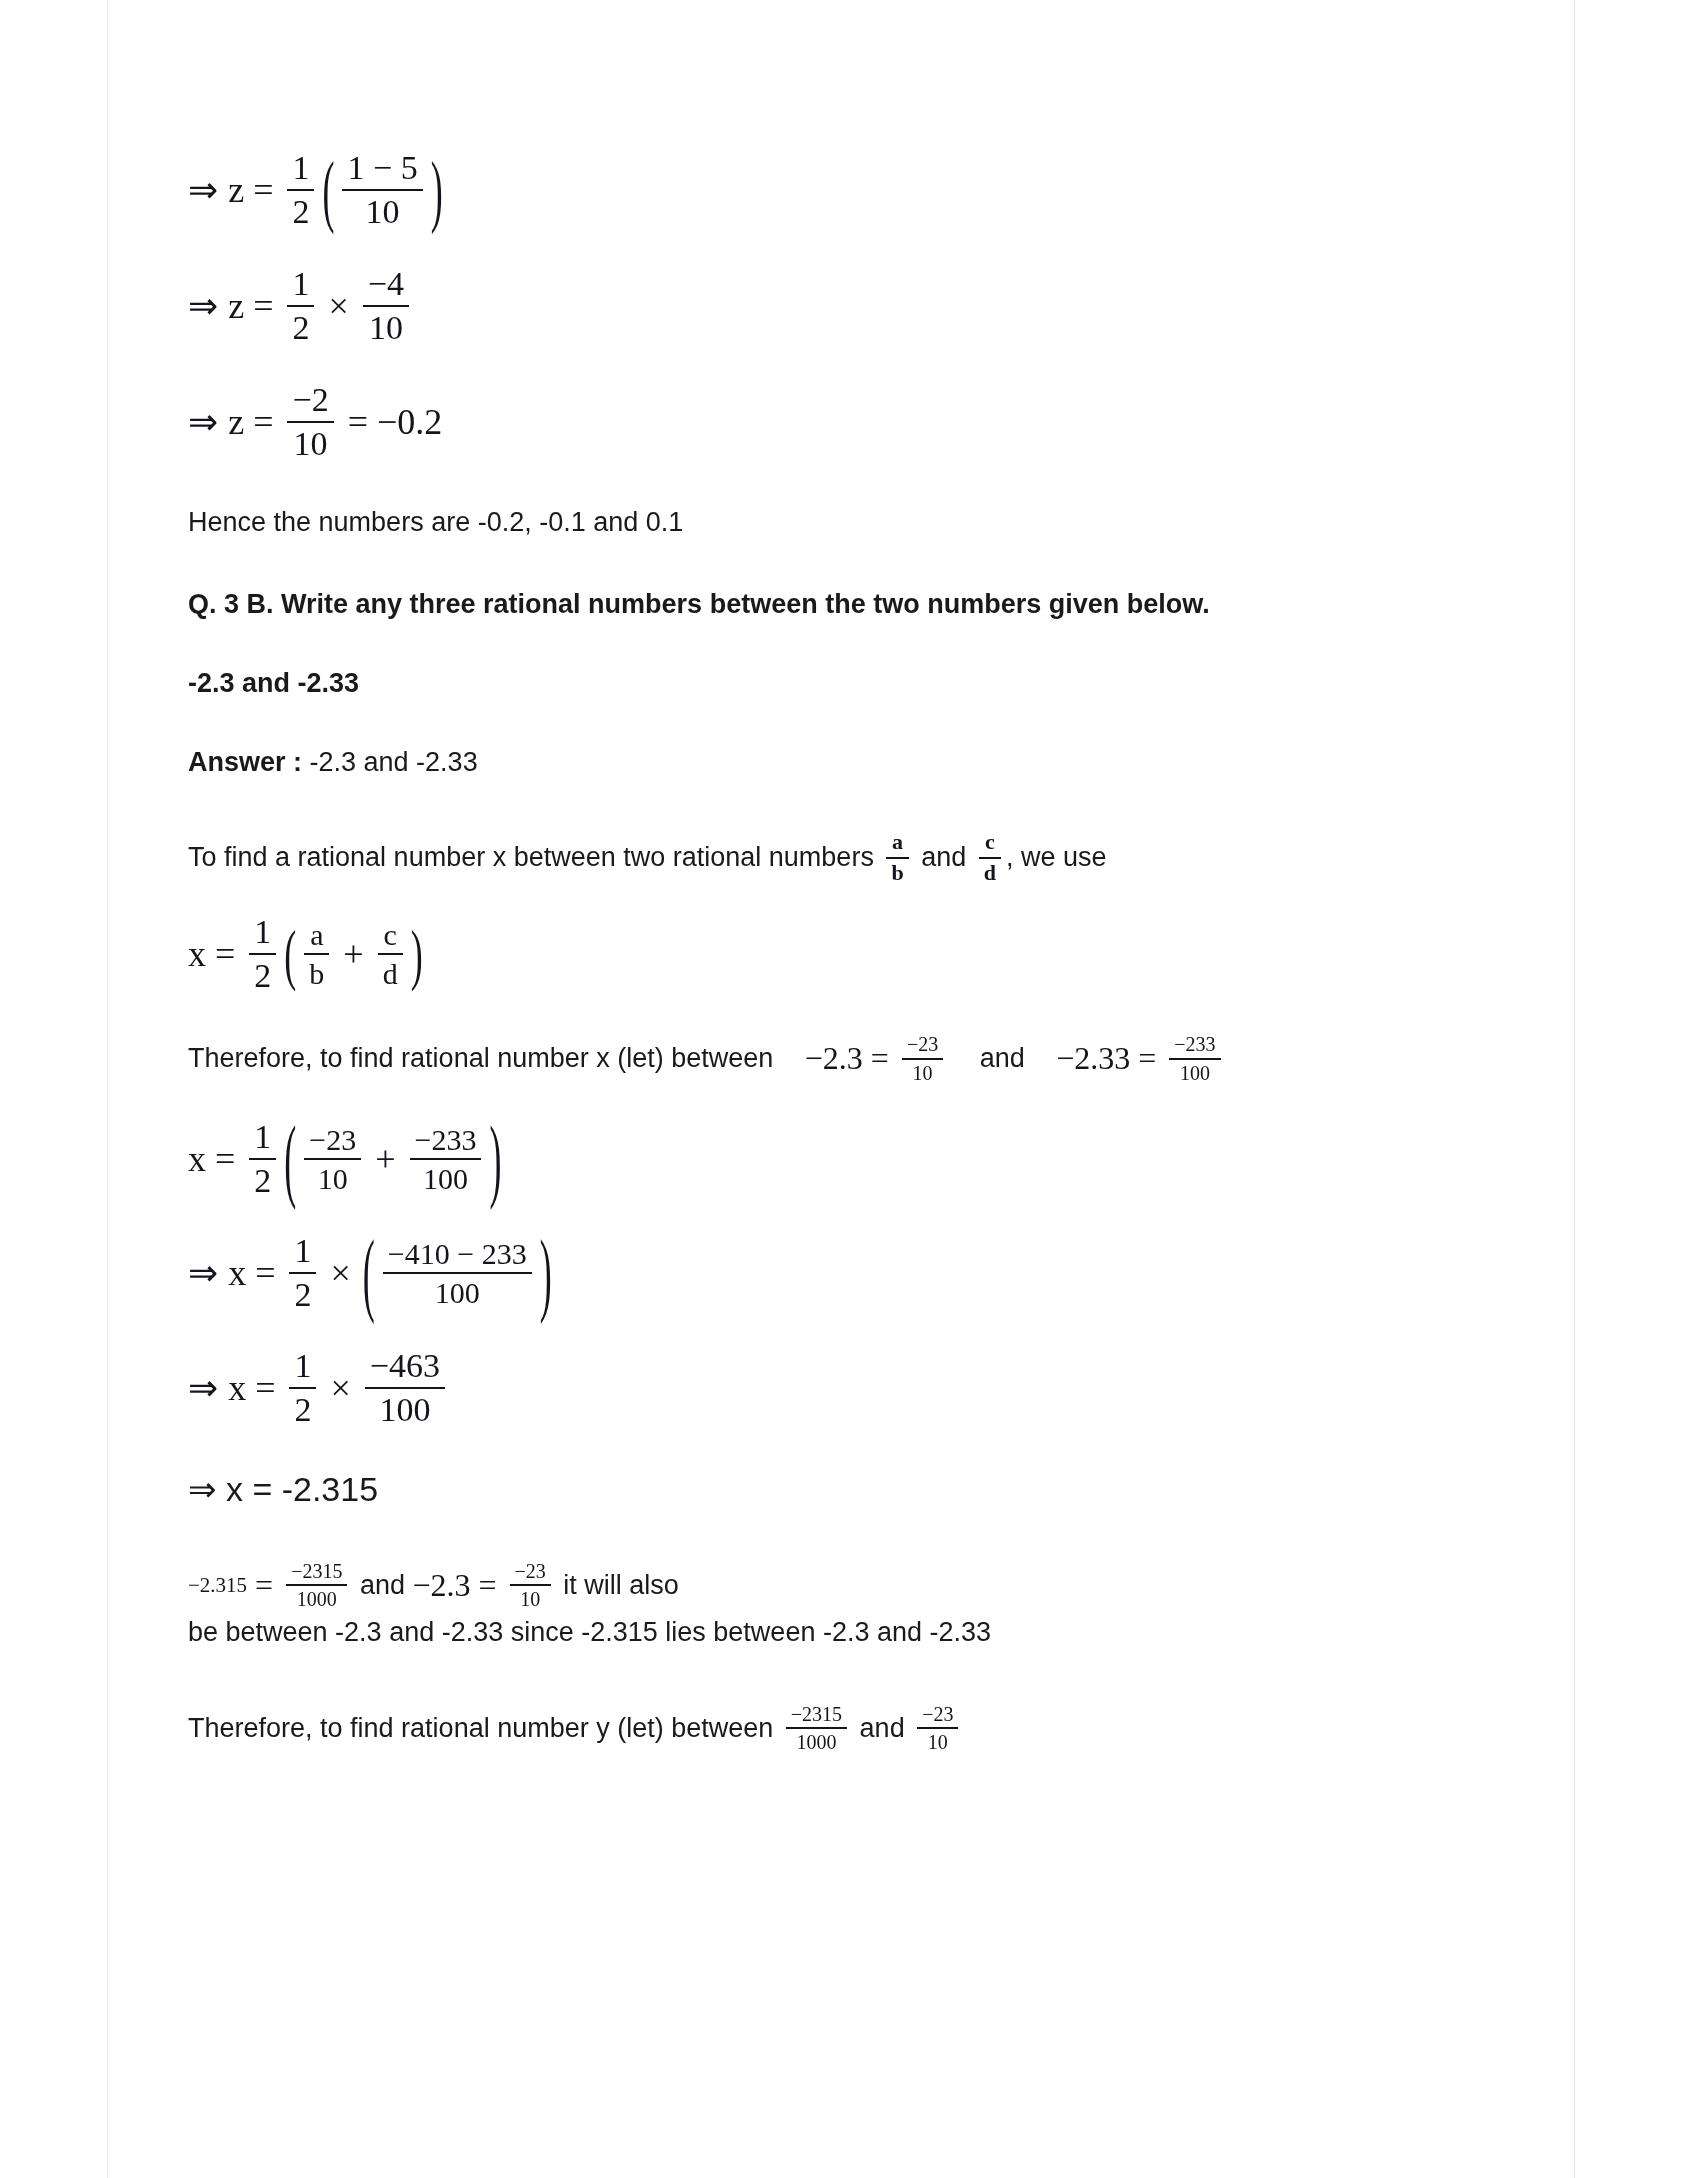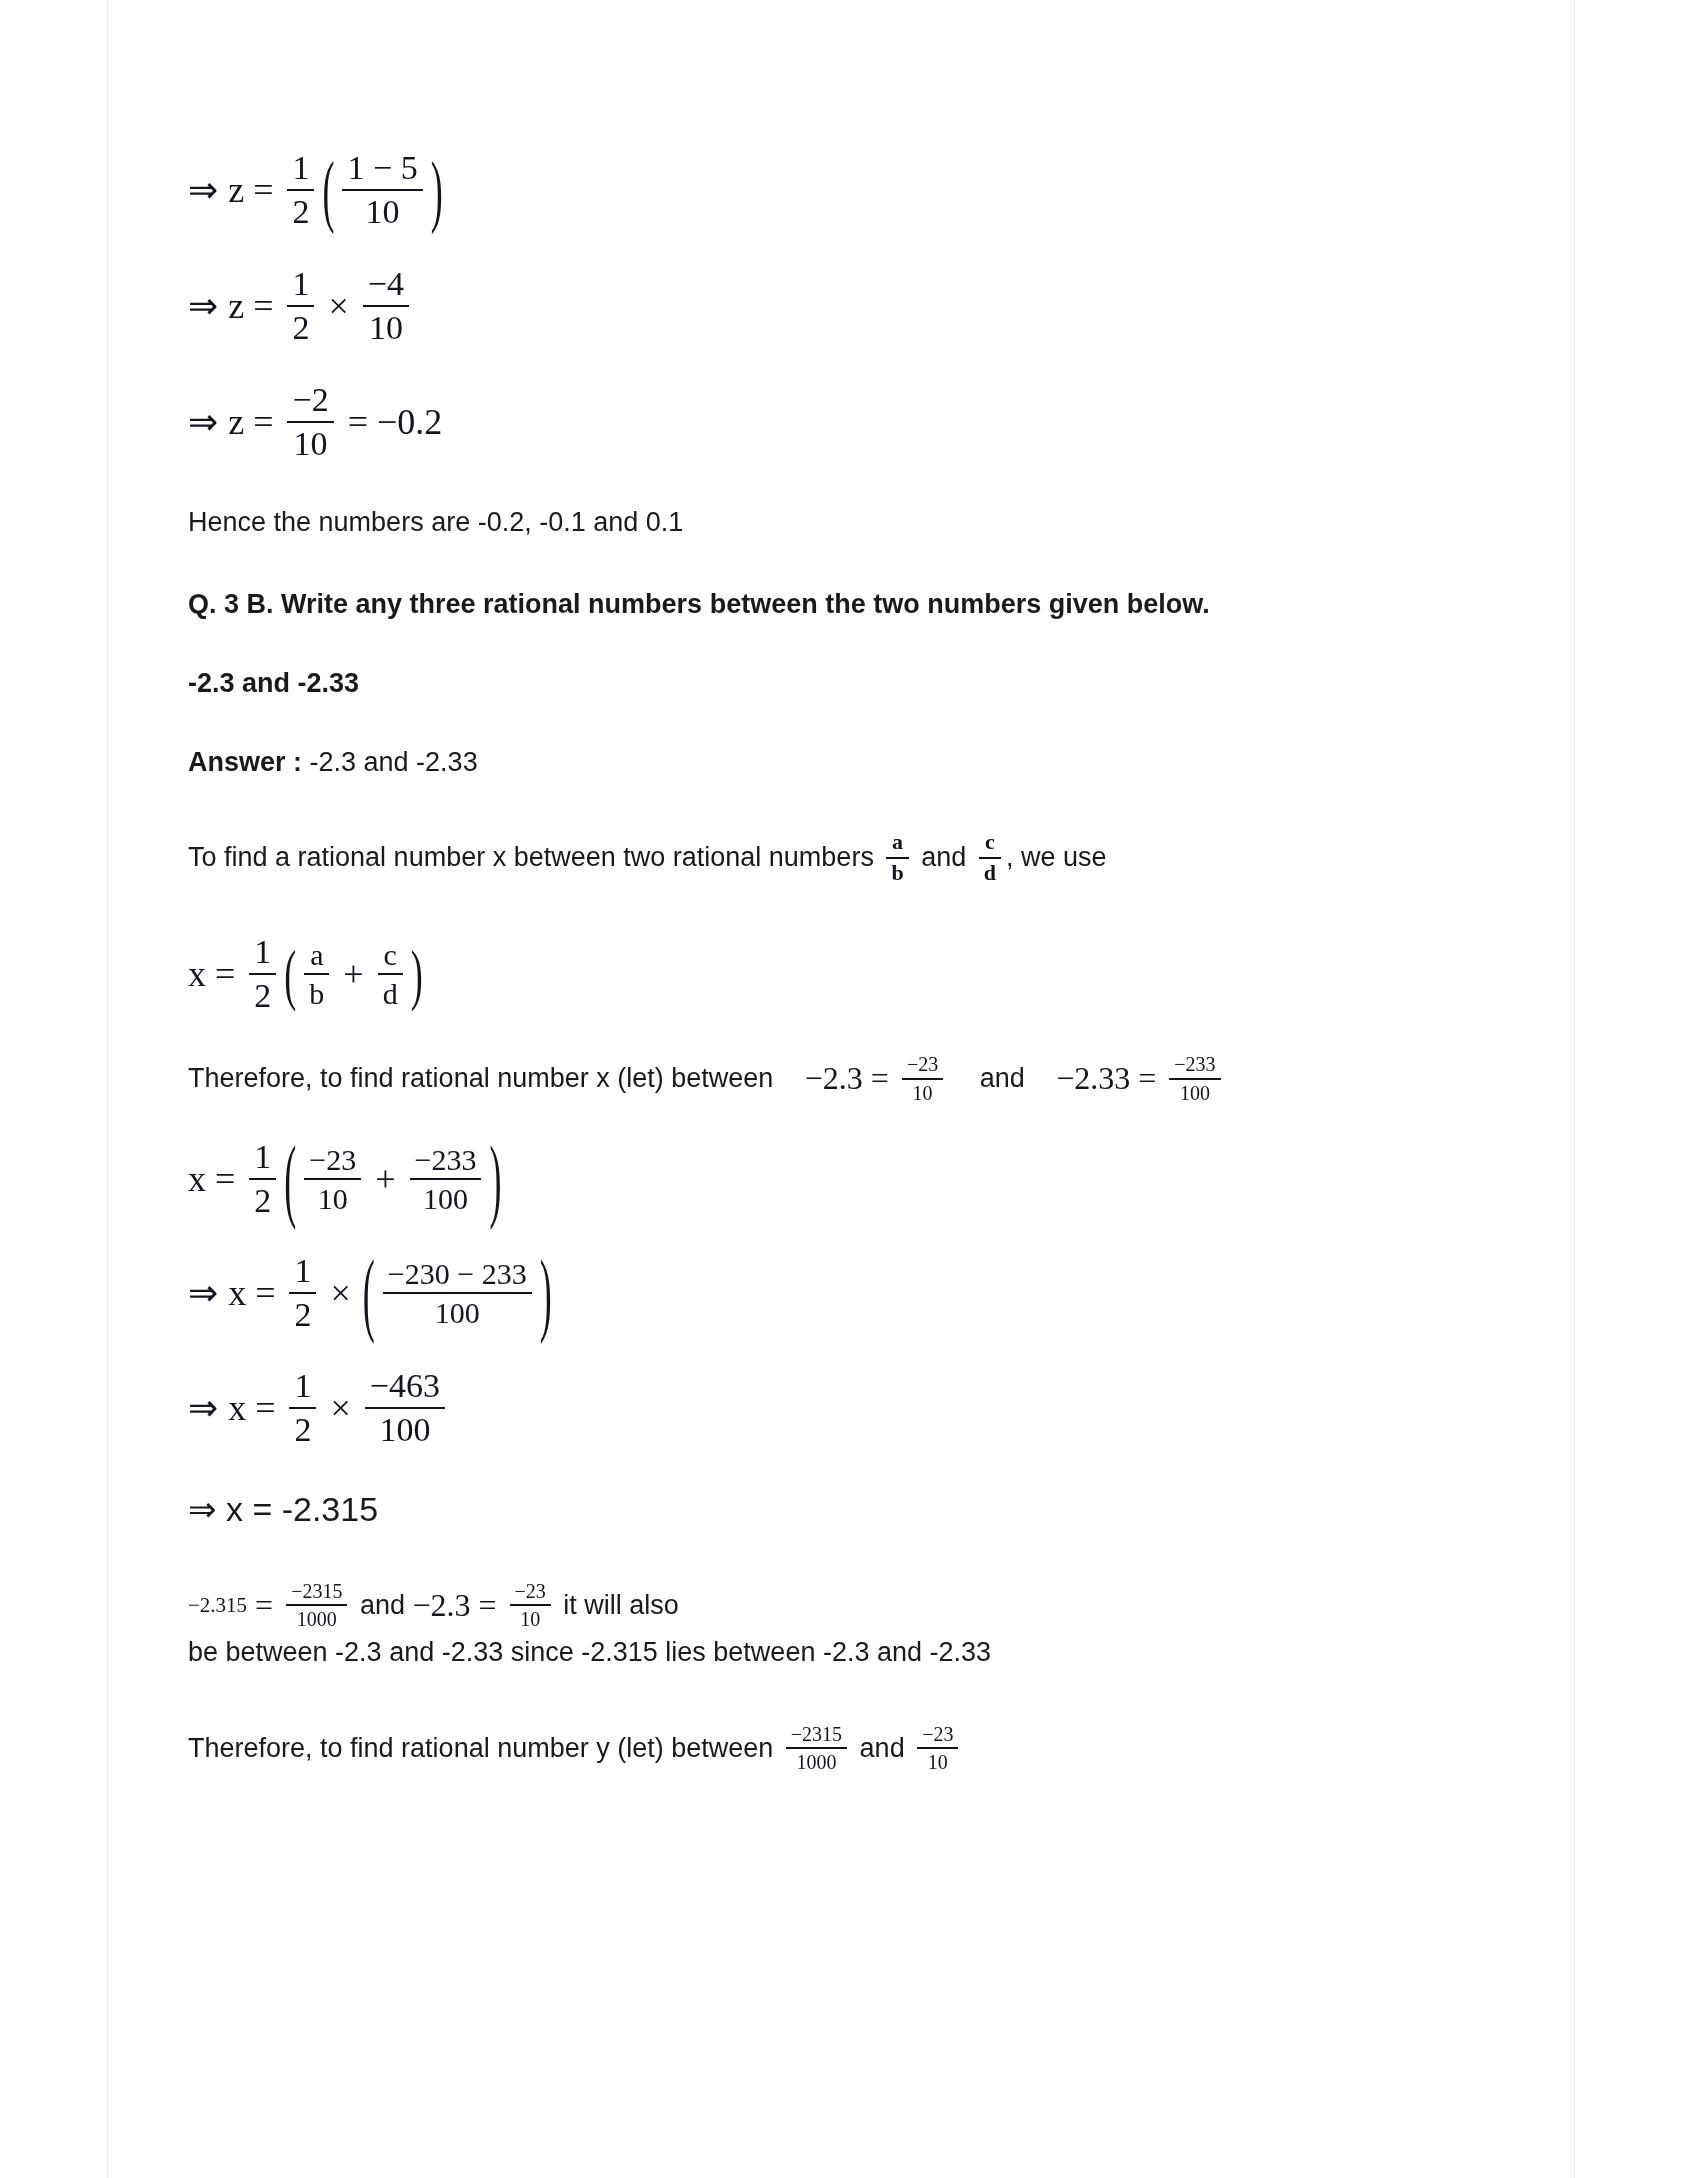--- a/index.html
+++ b/index.html
@@ -223,21 +223,21 @@
     </div>
 
     <div class="block" style="margin-bottom:40px;">
       <span class="para bold">-2.3 and -2.33</span>
     </div>
 
     <div class="block" style="margin-bottom:48px;">
       <span class="para bold">Answer :</span><span class="para"> -2.3 and -2.33</span>
     </div>
 
-    <div class="text-row block" style="margin-bottom:48px;">
+    <div class="text-row block" style="margin-bottom:28px;">
       <span class="para">To find a rational number x between two rational numbers </span>
       <span class="inline-math">
         <span class="frac frac-22 tiny-frac-label">
           <span class="num">a</span>
           <span class="bar"></span>
           <span class="den">b</span>
         </span>
       </span>
       <span class="para"> and </span>
       <span class="inline-math">
@@ -330,21 +330,21 @@
         <span class="var">x</span>
         <span class="op">=</span>
         <span class="frac frac-34">
           <span class="num">1</span>
           <span class="bar"></span>
           <span class="den">2</span>
         </span>
         <span class="op">×</span>
         <span class="paren paren-lg sym">(</span>
         <span class="frac frac-30">
-          <span class="num">−230 − 233</span>
+          <span class="num">−410 − 233</span>
           <span class="bar"></span>
           <span class="den">100</span>
         </span>
         <span class="paren paren-lg sym">)</span>
       </span>
     </div>
 
     <div class="eq-row block" style="margin-bottom:36px;">
       <span class="math math-lg">
         <span class="sym">⇒</span>

